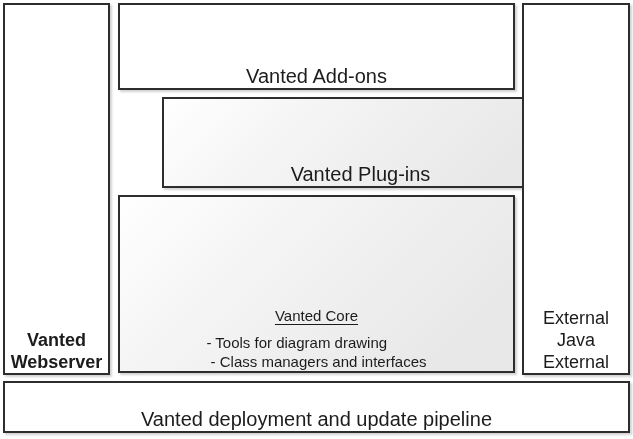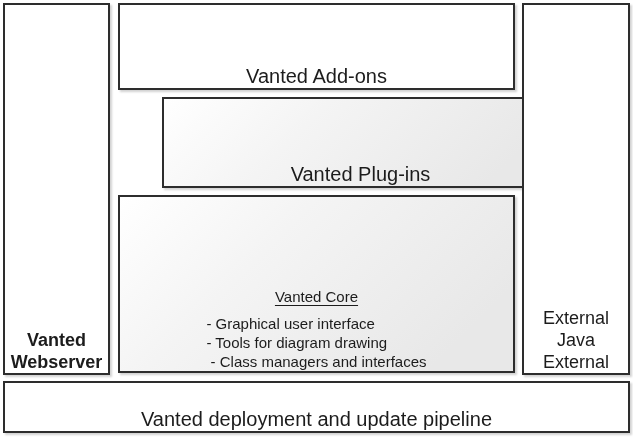--- a/index.html
+++ b/index.html
@@ -68,21 +68,20 @@
   </div>
 
   <div class="box gradient" id="plugins-box">
     <div class="big-label">Vanted Plug-ins</div>
   </div>
 
   <div class="box gradient" id="core-box">
     <div class="core-content">
       <div class="core-title">Vanted Core</div>
       <div class="core-list">
-        <div class="core-item">- Graphical user interface</div>
         <div class="core-item">- Tools for diagram drawing</div>
         <div class="core-item"> - Class managers and interfaces</div>
       </div>
     </div>
   </div>
 
   <div class="box" id="external-box">
     <div class="side-label">
       <div>External</div>
       <div>Java</div>

